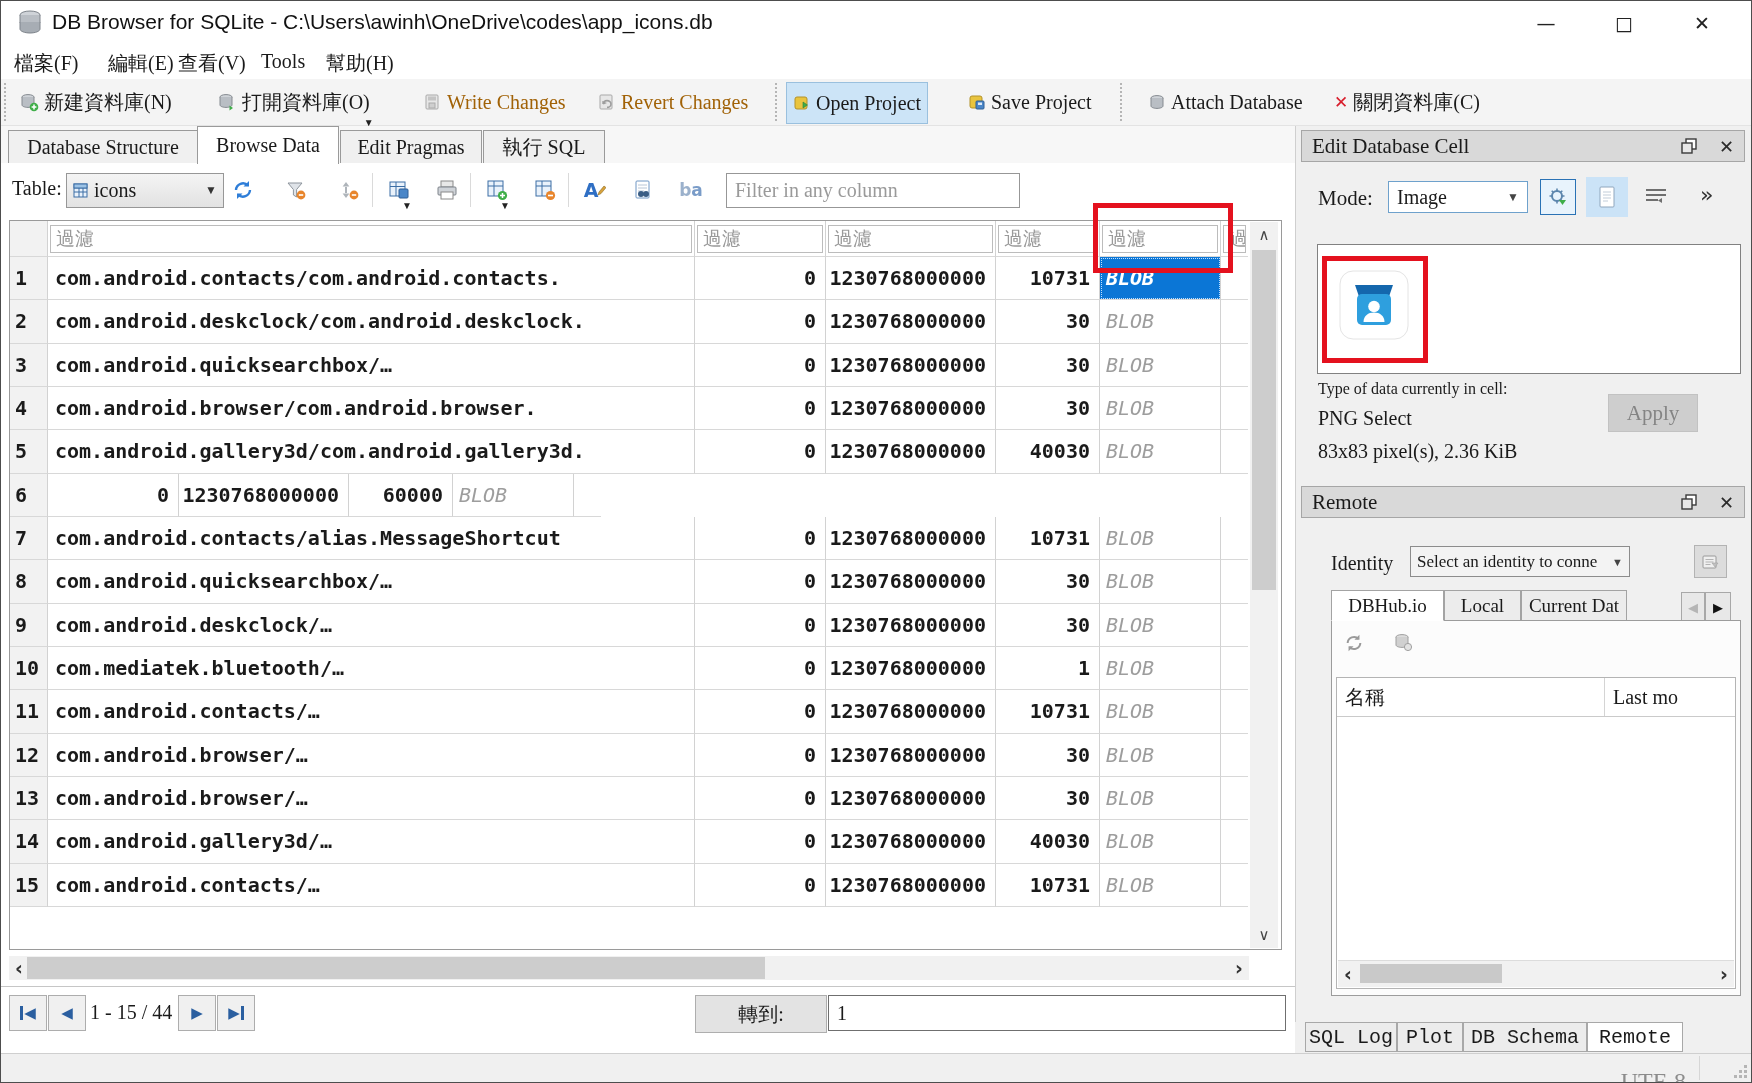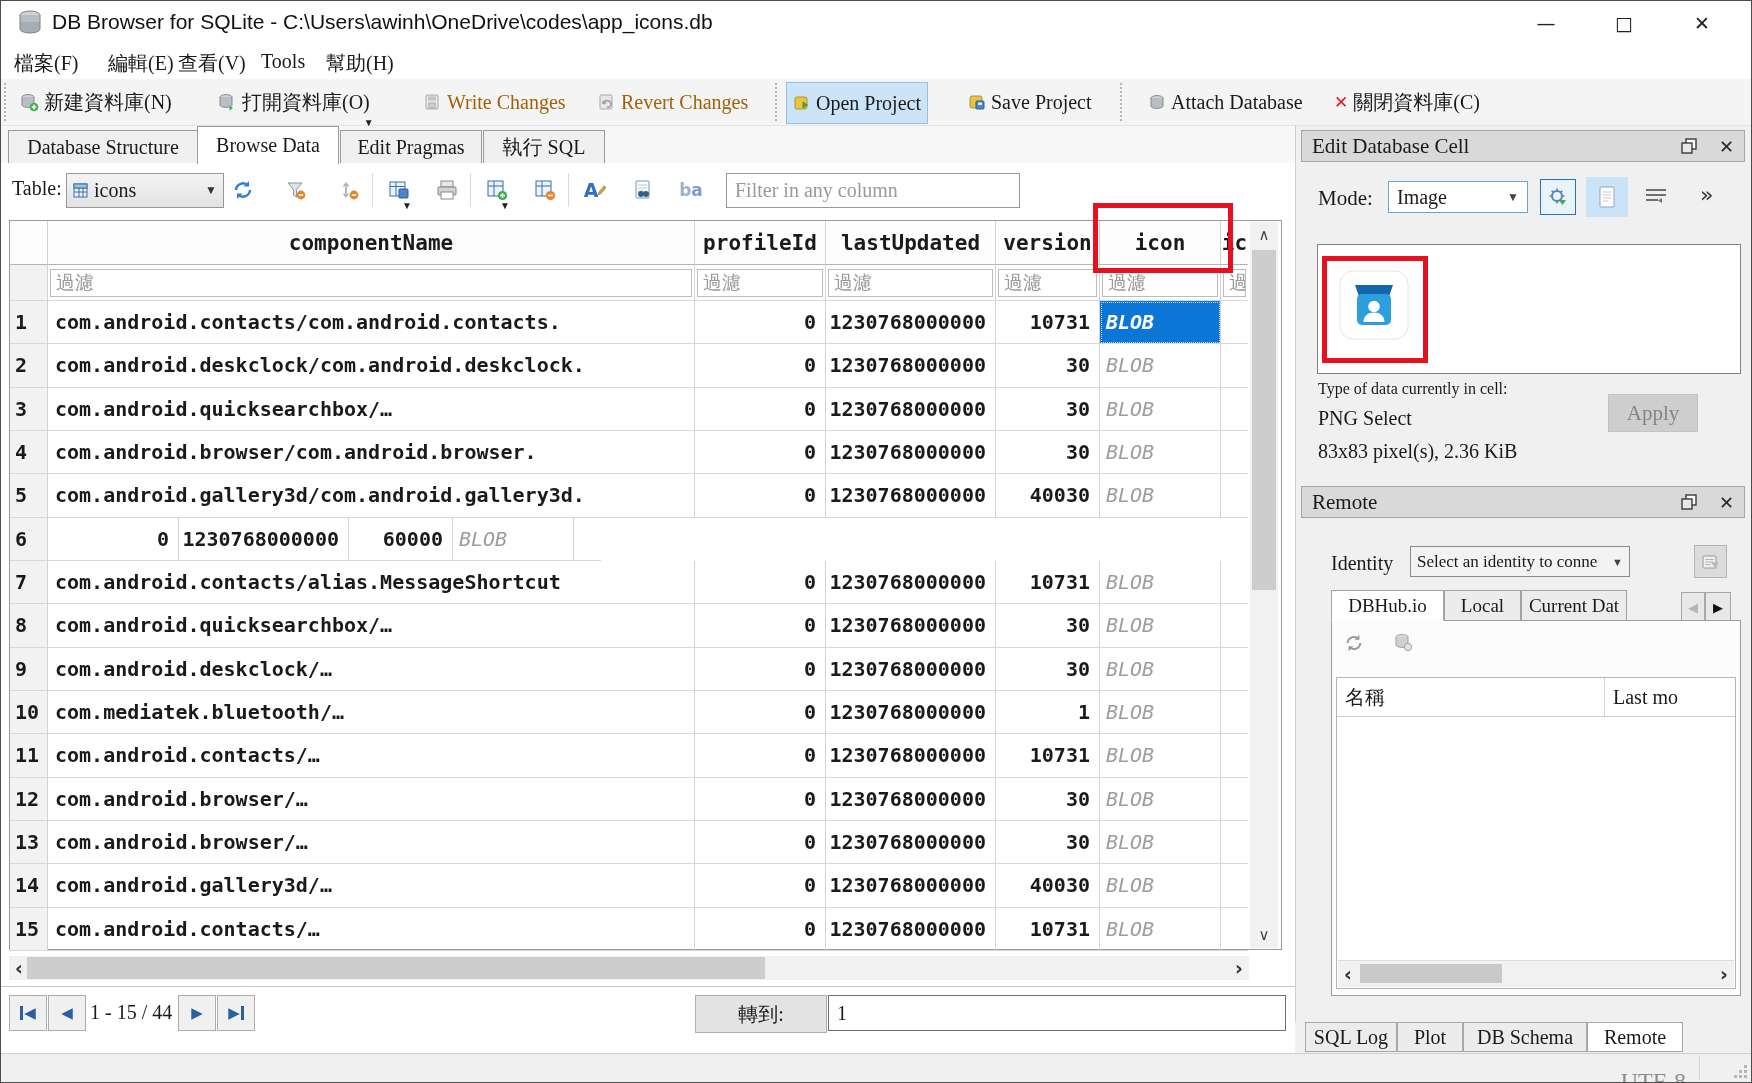--- a/index.html
+++ b/index.html
@@ -137,21 +137,21 @@
 
   .remotebox{left:1331px;top:620px;width:410px;height:376px;background:#fcfcfc;border:1px solid #9c9c9c;box-sizing:border-box;}
   .rb-icon{top:12px;color:#8f8f8f;}
   .rtablebox{position:absolute;left:4px;top:56px;width:400px;height:312px;border:1px solid #b4b4b4;background:#fff;box-sizing:border-box;}
   .rth{height:38px;border-bottom:1px solid #cacaca;display:flex;align-items:center;font-size:20px;}
   .rth .n1{padding-left:8px;width:268px;box-sizing:border-box;border-right:1px solid #d4d4d4;height:100%;display:flex;align-items:center;}
   .rth .n2{padding-left:8px;overflow:hidden;white-space:nowrap;}
   .rhscroll{position:absolute;left:1px;bottom:1px;width:396px;height:26px;background:#f1f1f1;border-top:1px solid #dcdcdc;}
   .rhthumb{position:absolute;left:22px;top:3px;width:142px;height:19px;background:#c9c9c9;}
 
-  .btabs{left:1295px;top:1022px;width:395px;height:31px;background:#f0f0f0;}
+  .btabs{left:1295px;top:1022px;width:395px;height:31px;background:#f0f0f0;font-family:Liberation Mono, monospace;}
   .btab{top:0;height:30px;background:#ececec;border:1px solid #a8a8a8;box-sizing:border-box;
         display:flex;align-items:center;justify-content:center;font-size:20px;}
   .btab.active{background:#fff;}
 
   .statusbar{left:0;top:1053px;width:1752px;height:30px;background:#f0f0f0;border-top:1px solid #cfcfcf;box-sizing:border-box;}
   .enc{position:absolute;right:66px;top:14px;font-size:24px;color:#8c8c8c;}
   .encsep{position:absolute;right:52px;top:2px;height:24px;border-left:1px solid #d6d6d6;}
   .grip{position:absolute;right:4px;bottom:4px;}
 </style>
 </head>
@@ -356,29 +356,20 @@
   </div>
   <div class="abs ibtn" style="left:676px;">
     <span style="color:#9bb1cc;font-weight:bold;font-size:17px;font-family:'DejaVu Sans',sans-serif;">b<span style="color:#7a9cc8;">a</span></span>
   </div>
   <div class="abs filterbox">
     <span>Filter in any column</span>
   </div>
 </div>
 
 <div class="abs gridwrap">
-  <div class="ghead">
-    <div class="gc c0"></div>
-    <div class="gc c1">componentName</div>
-    <div class="gc c2">profileId</div>
-    <div class="gc c3">lastUpdated</div>
-    <div class="gc c4">version</div>
-    <div class="gc c5">icon</div>
-    <div class="gc c6">ic</div>
-  </div>
   <div class="gfilter">
     <div class="gc c0" style="background:#f2f2f2;"></div>
     <div class="gc c1">
         <div class="fin">過濾</div>
       </div>
     <div class="gc c2">
         <div class="fin">過濾</div>
       </div>
     <div class="gc c3">
         <div class="fin">過濾</div>

